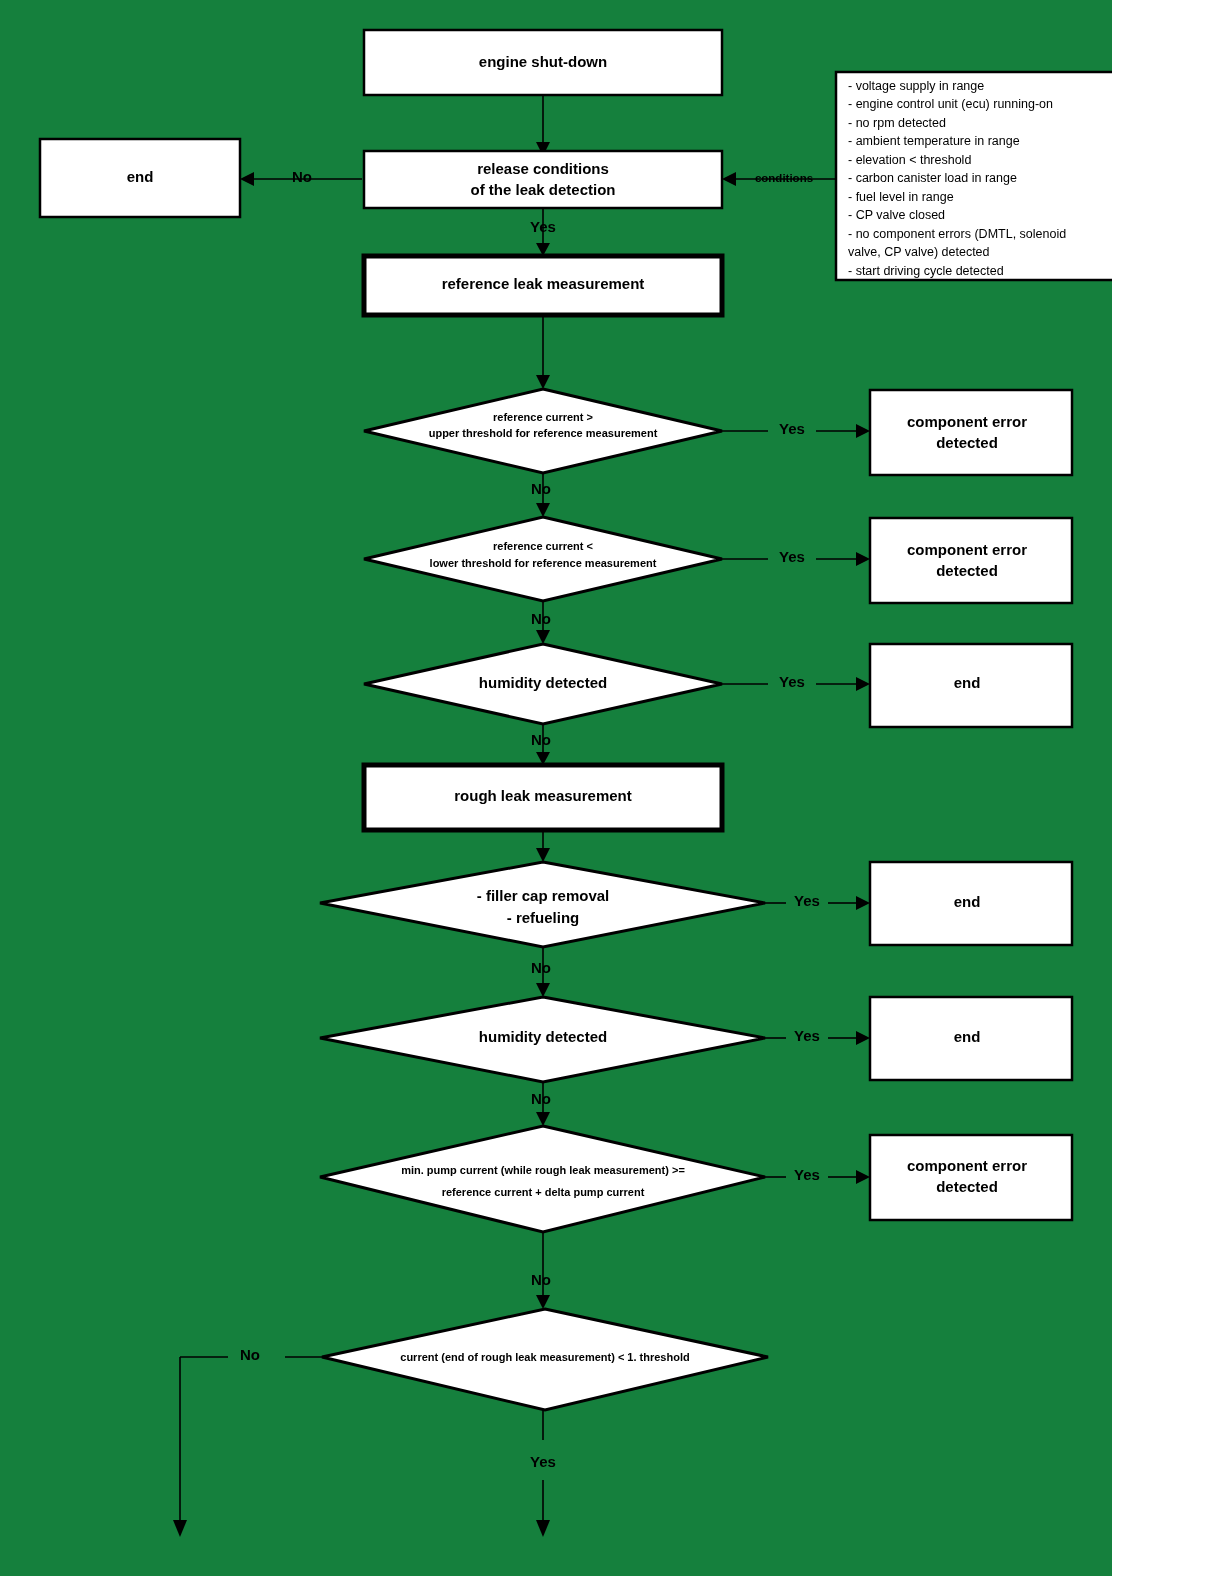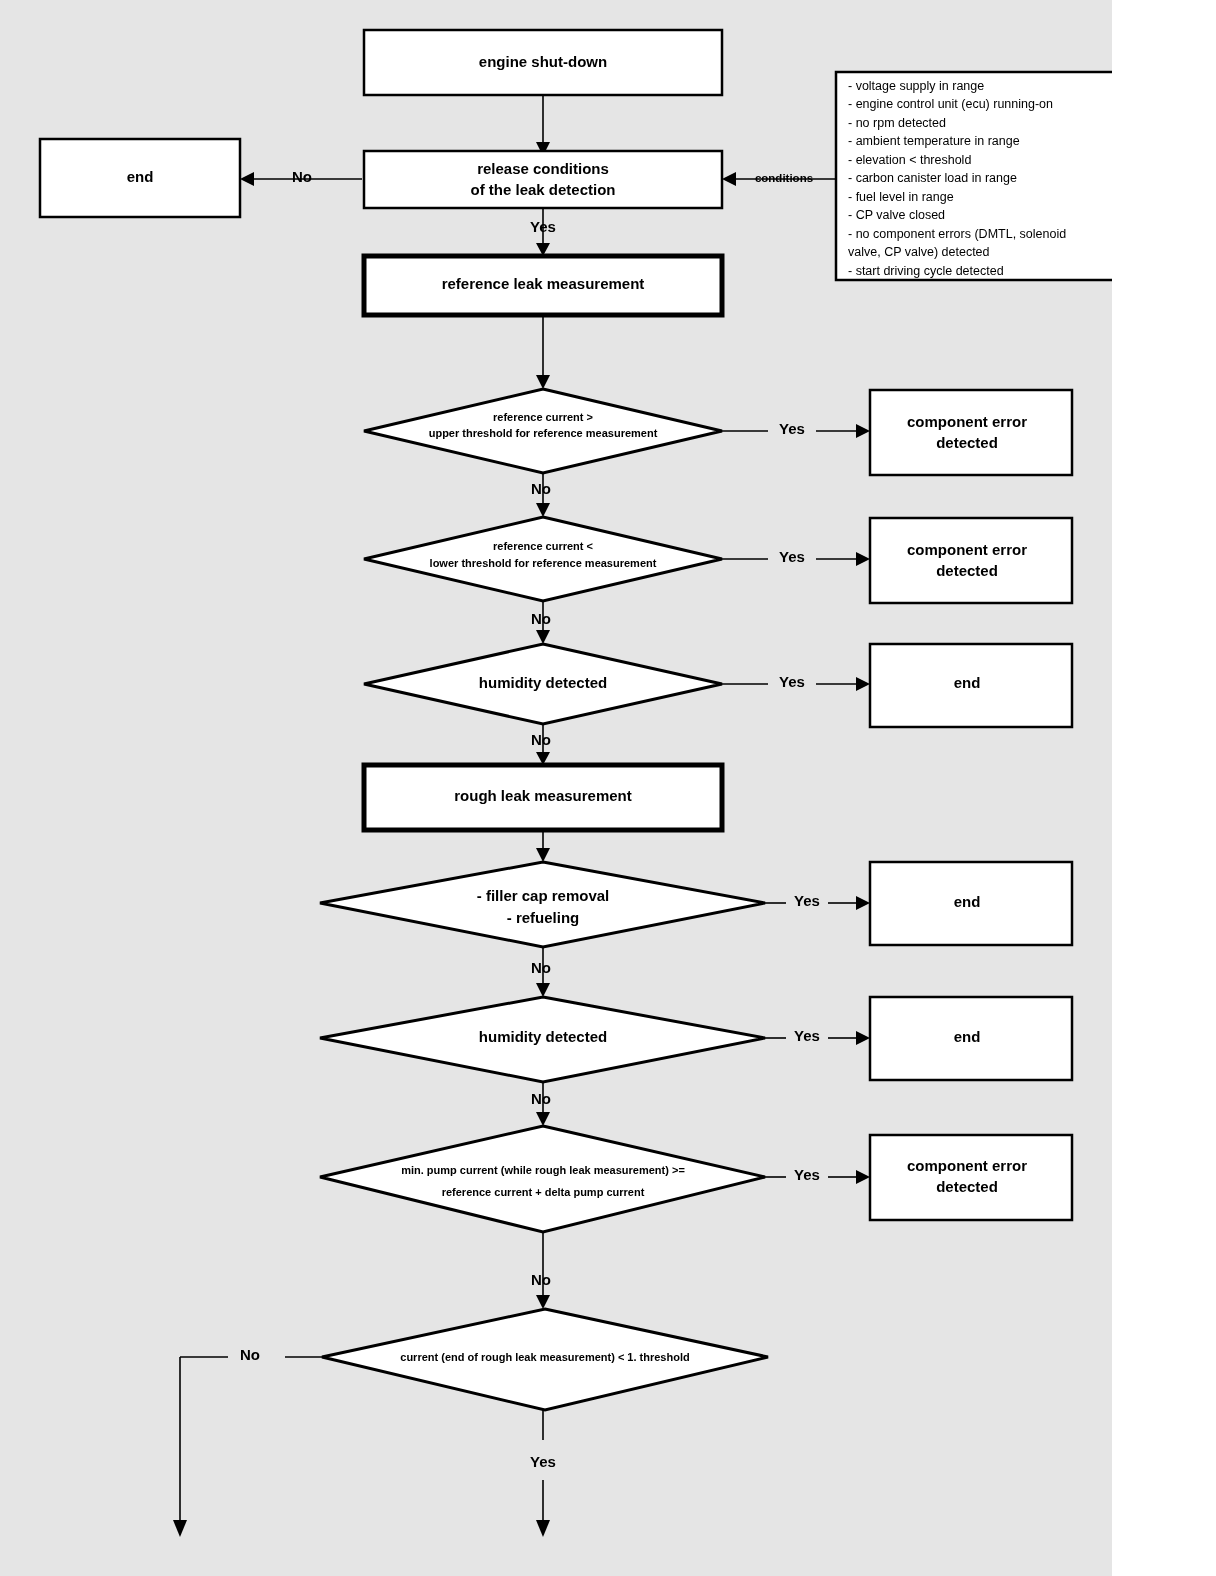--- a/index.html
+++ b/index.html
@@ -4,21 +4,21 @@
 <style>
   html, body {
     margin: 0;
     padding: 0;
     background: #ffffff;
   }
   #page {
     position: relative;
     width: 1112px;
     height: 1576px;
-    background: #e5e5e5;
+    background: #15803d;
     font-family: "Liberation Sans", sans-serif;
     overflow: hidden;
   }
   svg.flow {
     position: absolute;
     top: 0; left: 0;
     width: 1216px;
     height: 1576px;
   }
   .node-rect {

